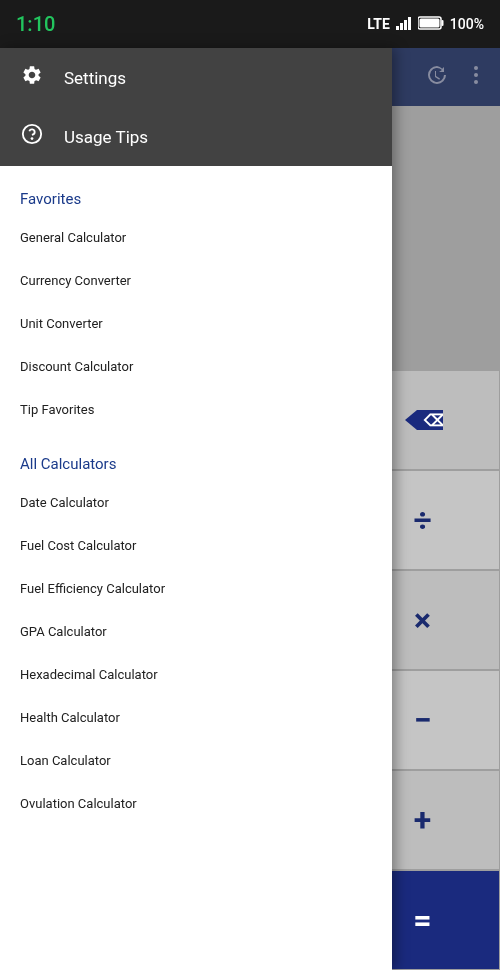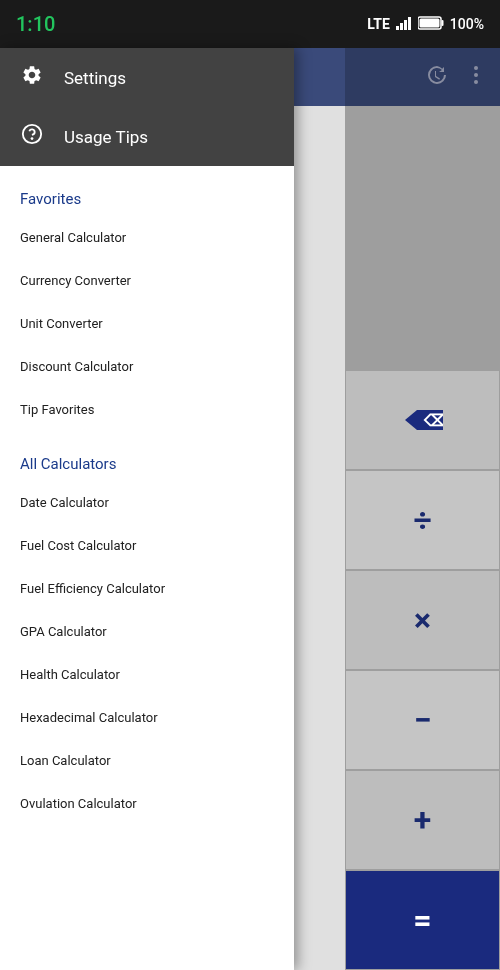--- a/index.html
+++ b/index.html
@@ -59,21 +59,21 @@
       color: #aab0c8;
       font-size: 22px;
       cursor: pointer;
     }
 
     
     .drawer {
       position: absolute;
       top: 48px;
       left: 0;
-      width: 294px;
+      width: 392px;
       height: 922px;
       background: #ffffff;
       z-index: 10;
       display: flex;
       flex-direction: column;
       box-shadow: 4px 0 12px rgba(0,0,0,0.35);
       justify-content: space-between;
     }
 
     
@@ -308,24 +308,24 @@
     <div class="nav-item">
       <span>Fuel Cost Calculator</span>
     </div>
     <div class="nav-item">
       <span>Fuel Efficiency Calculator</span>
     </div>
     <div class="nav-item">
       <span>GPA Calculator</span>
     </div>
     <div class="nav-item">
+      <span>Hexadecimal Calculator</span>
+    </div>
+    <div class="nav-item">
       <span>Health Calculator</span>
-    </div>
-    <div class="nav-item">
-      <span>Hexadecimal Calculator</span>
     </div>
     <div class="nav-item">
       <span>Loan Calculator</span>
     </div>
     <div class="nav-item">
       <span>Ovulation Calculator</span>
     </div>
   </div>
 </div>
 

